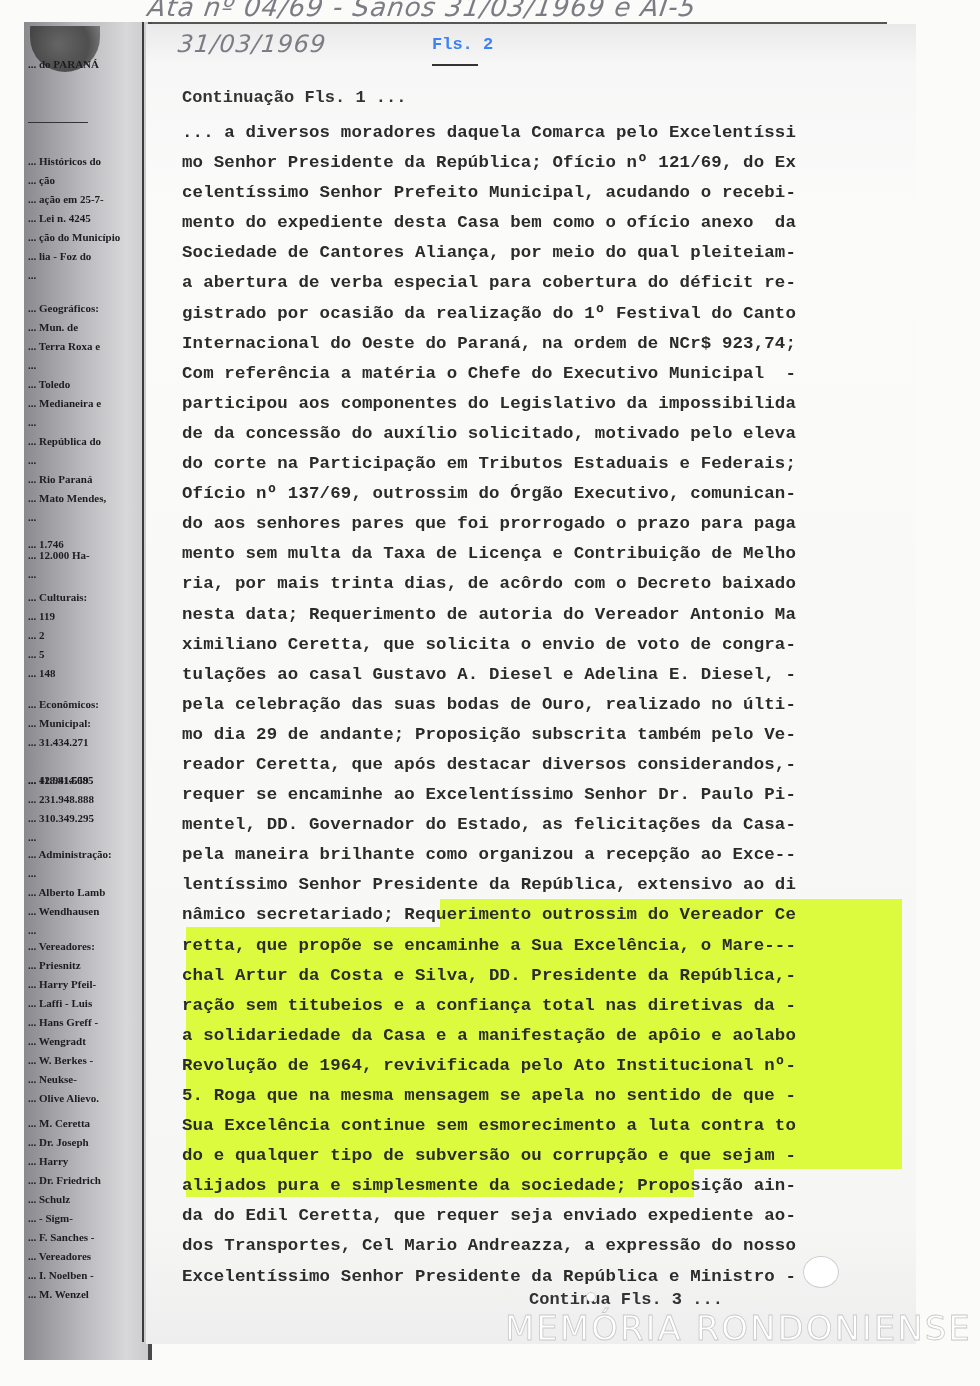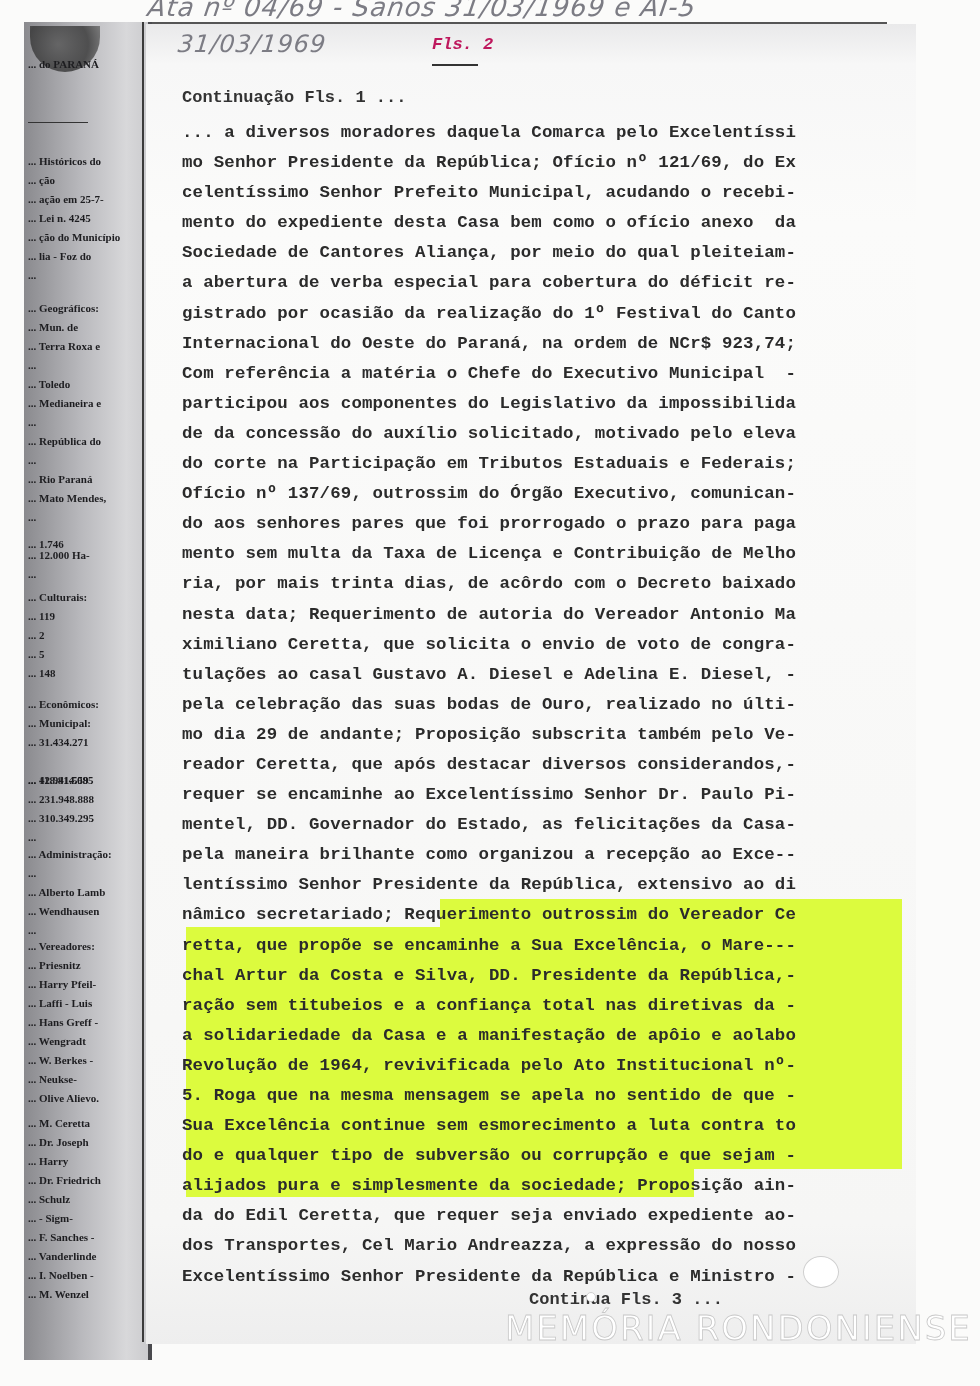--- a/index.html
+++ b/index.html
@@ -42,21 +42,21 @@
 
   
   .sheet-border {
     position: absolute; left: 142px; top: 22px; width: 2px; height: 1320px; background: #3b3b3b;
   }
   .sheet {
     position: absolute; left: 146px; top: 24px; width: 770px; height: 1320px;
     background: linear-gradient(180deg, #e9e9ea 0px, #f7f7f7 40px, #fbfbfa 200px, #f6f6f5 1200px, #eeeeee 1320px);
   }
   .folio {
-    position: absolute; left: 432px; top: 35px; font-size: 17px; font-weight: bold; color: #be185d; font-style: italic;
+    position: absolute; left: 432px; top: 35px; font-size: 17px; font-weight: bold; color: #3b82f6;
   }
   .folio-rule { position: absolute; left: 432px; top: 64px; width: 46px; height: 2px; background: #333; }
   .continuation {
     position: absolute; left: 182px; top: 88px; font-size: 17px; font-weight: bold; color: #333;
   }
   .body-text {
     position: absolute; left: 182px; top: 118px; width: 720px;
   }
   .line {
     height: 30.1px; line-height: 30.1px; font-size: 17.4px; font-weight: bold;
@@ -138,21 +138,21 @@
     <div class="strip-line" style="top: 1032px;">... W. Berkes -</div>
     <div class="strip-line" style="top: 1051px;">... Neukse-</div>
     <div class="strip-line" style="top: 1070px;">... Olive Alievo.</div>
     <div class="strip-line" style="top: 1095px;">... M. Ceretta</div>
     <div class="strip-line" style="top: 1114px;">... Dr. Joseph</div>
     <div class="strip-line" style="top: 1133px;">... Harry</div>
     <div class="strip-line" style="top: 1152px;">... Dr. Friedrich</div>
     <div class="strip-line" style="top: 1171px;">... Schulz</div>
     <div class="strip-line" style="top: 1190px;">... - Sigm-</div>
     <div class="strip-line" style="top: 1209px;">... F. Sanches -</div>
-    <div class="strip-line" style="top: 1228px;">... Vanderlinde</div>
+    <div class="strip-line" style="top: 1228px;">... Vereadores</div>
     <div class="strip-line" style="top: 1247px;">... I. Noelben -</div>
     <div class="strip-line" style="top: 1266px;">... M. Wenzel</div>
   </div>
 
 <div class="sheet-border"></div>
 <div class="sheet"></div>
 
 <div class="handwritten" id="hw-date">31/03/1969</div>
 <div class="folio">Fls. 2</div>
 <div class="folio-rule"></div>

